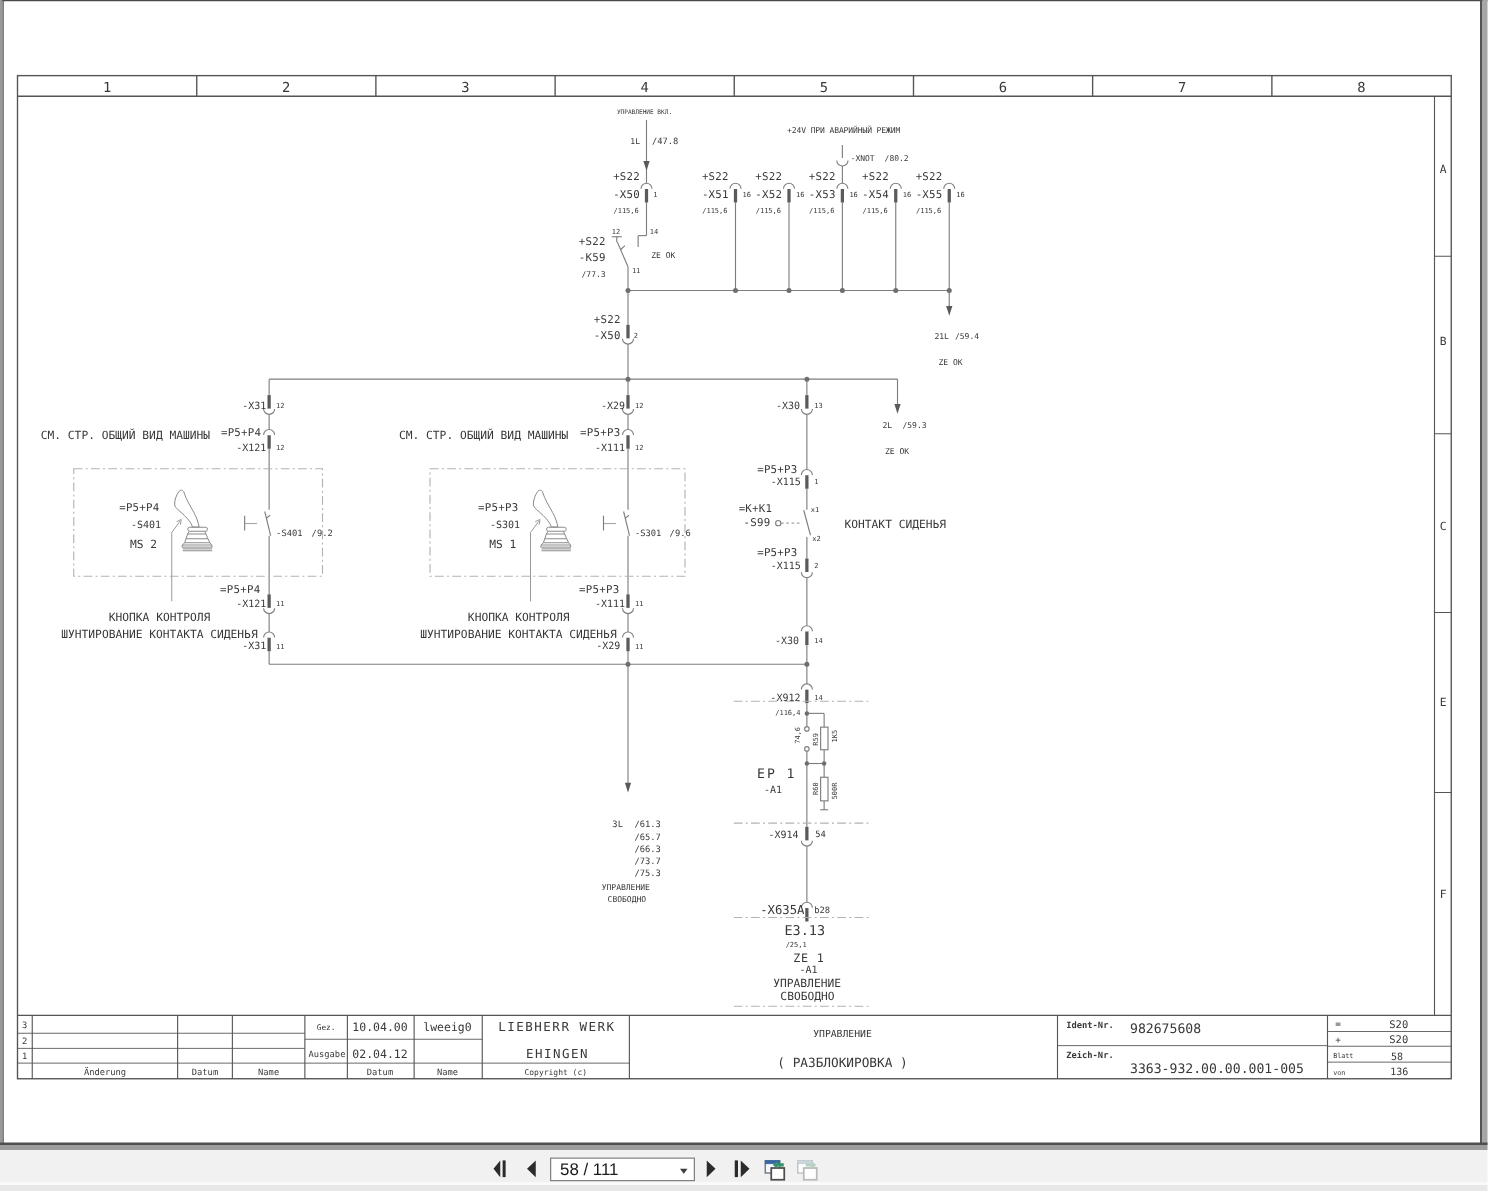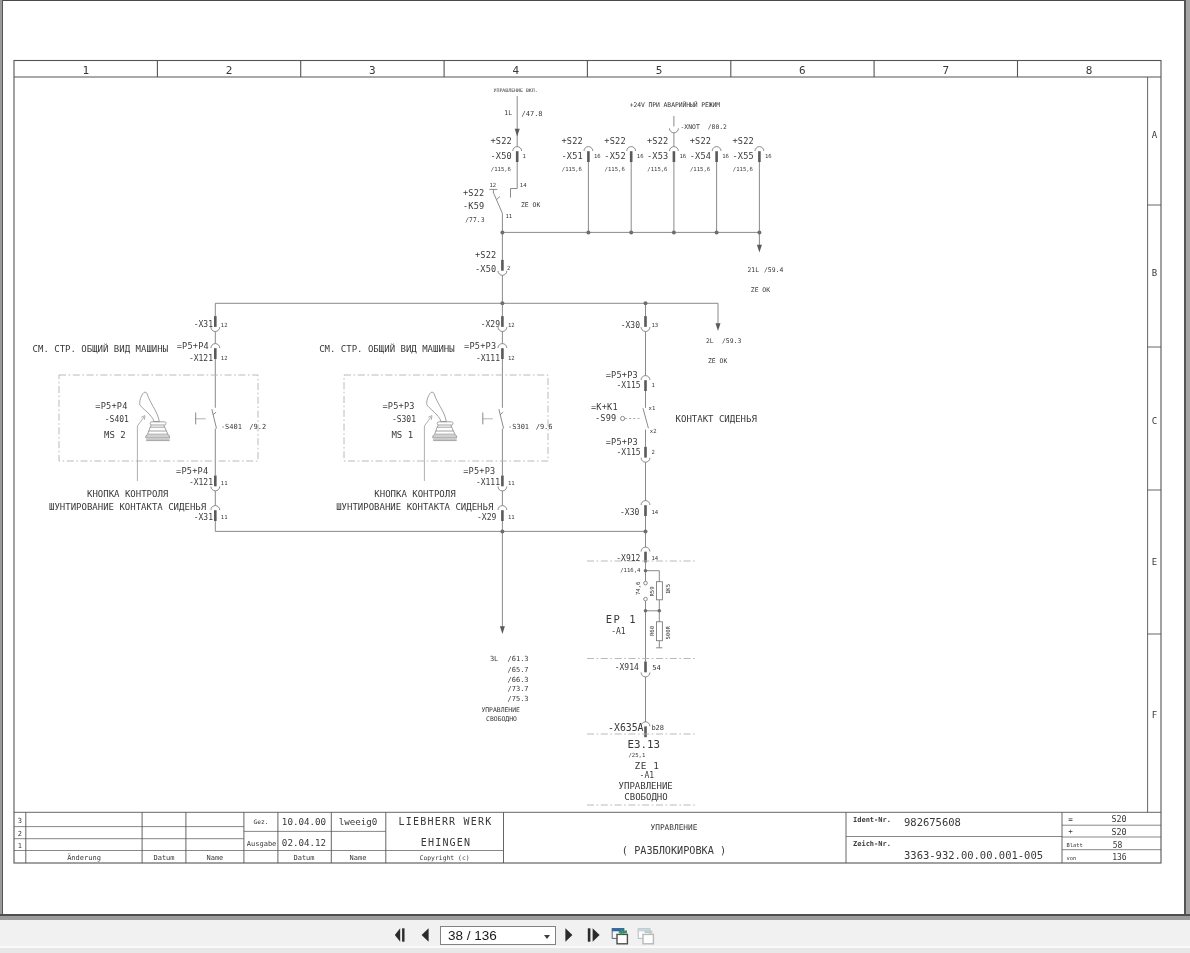--- a/index.html
+++ b/index.html
@@ -478,21 +478,21 @@
       <polygon points="7.2,1.3 7.2,14.7 1.8,8" fill="#2b2b2b"></polygon>
       <rect x="9.1" y="1.3" width="2.4" height="13.4" fill="#2b2b2b"></rect>
     </svg>
   </button>
   <button class="tbtn" style="left:420px;top:927px;width:10px;height:16px;" title="previous page">
     <svg width="10" height="16" viewBox="0 0 10 16">
       <polygon points="8.6,1.3 8.6,14.7 1.6,8" fill="#2b2b2b"></polygon>
     </svg>
   </button>
   <div id="page-box">
-    <span class="val">38 / 136</span>
+    <span class="val">58 / 111</span>
     <span class="dd"></span>
   </div>
   <button class="tbtn" style="left:564px;top:927px;width:10px;height:16px;" title="next page">
     <svg width="10" height="16" viewBox="0 0 10 16">
       <polygon points="1.4,1.3 1.4,14.7 8.4,8" fill="#2b2b2b"></polygon>
     </svg>
   </button>
   <button class="tbtn" style="left:587px;top:927px;width:14px;height:16px;" title="go to last page">
     <svg width="14" height="16" viewBox="0 0 14 16">
       <rect x="0.8" y="1.3" width="2.6" height="13.4" fill="#2b2b2b"></rect>

